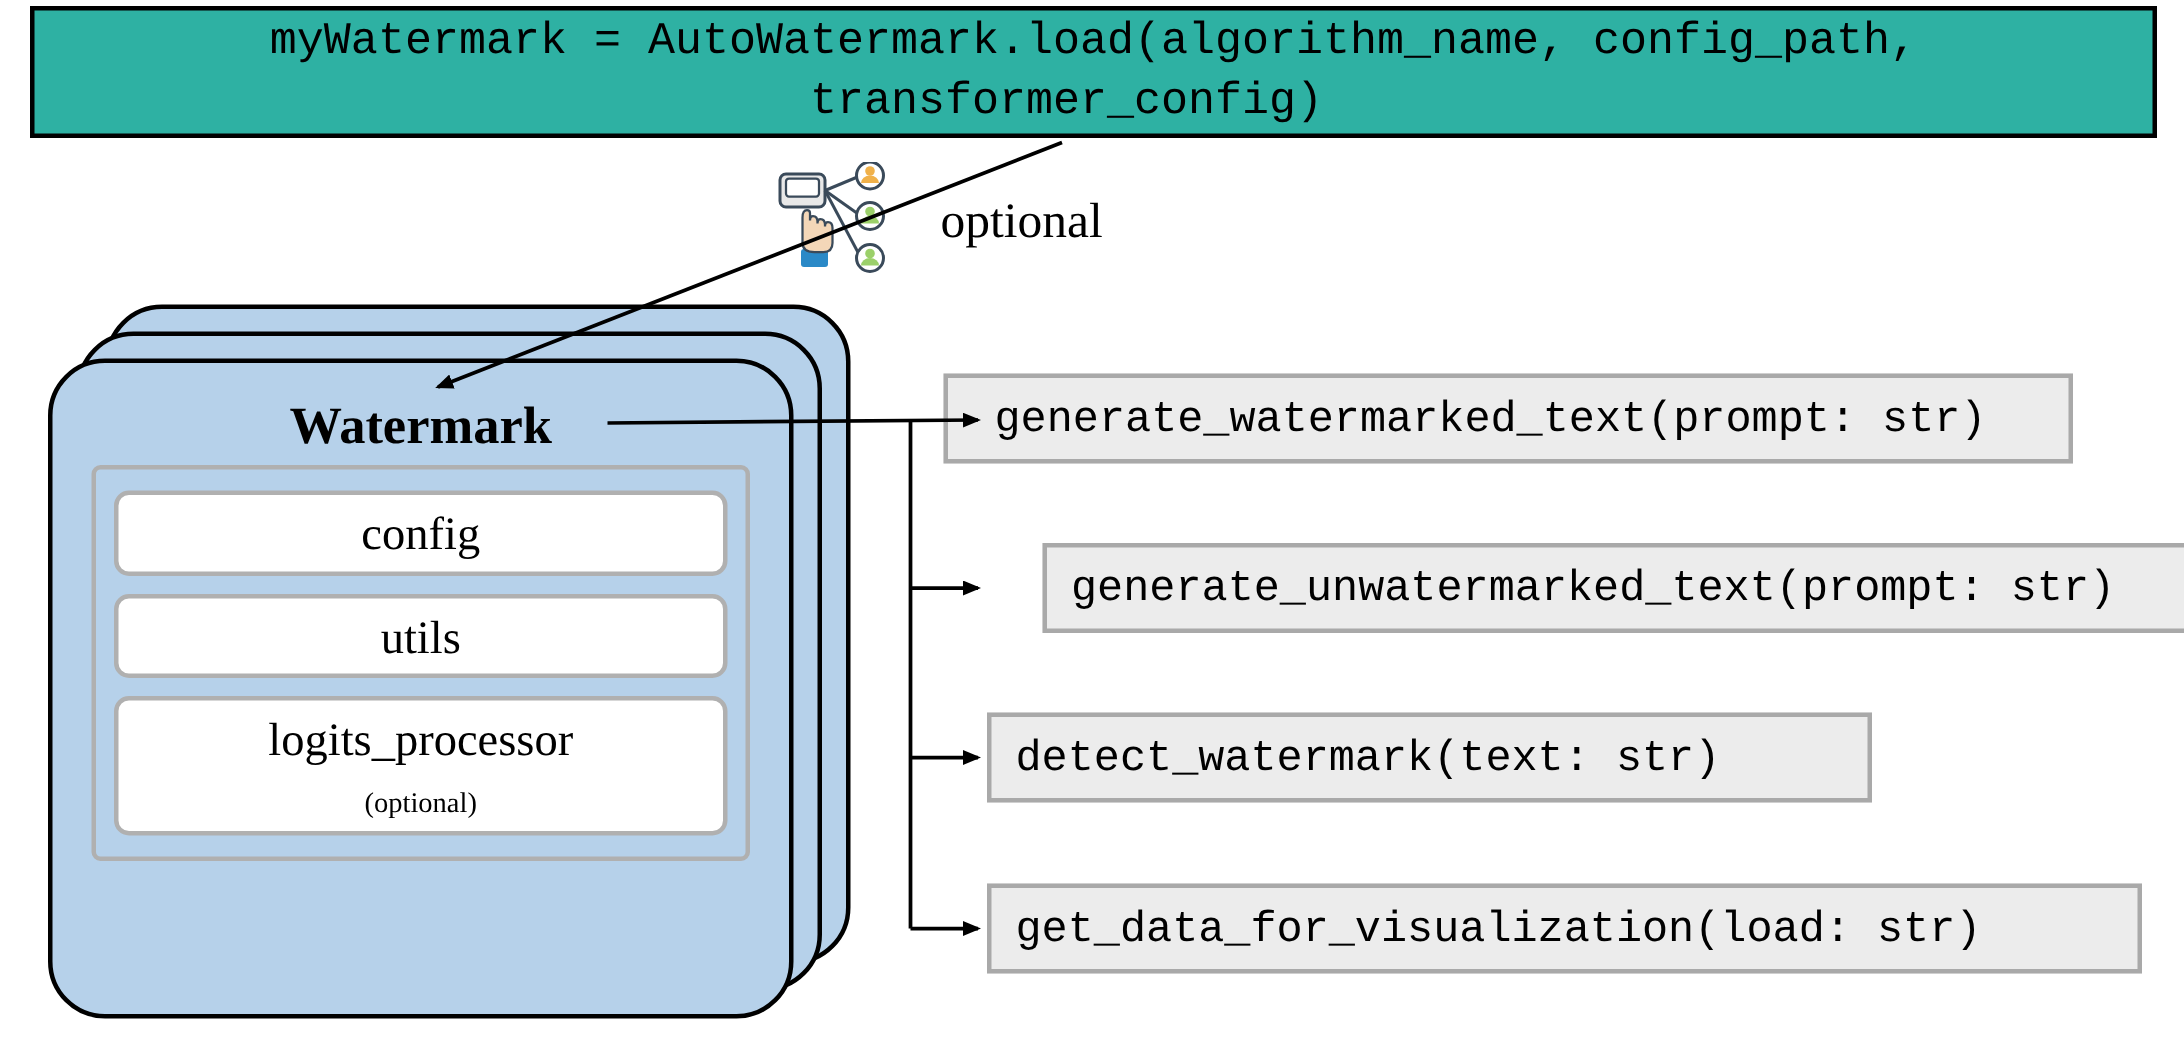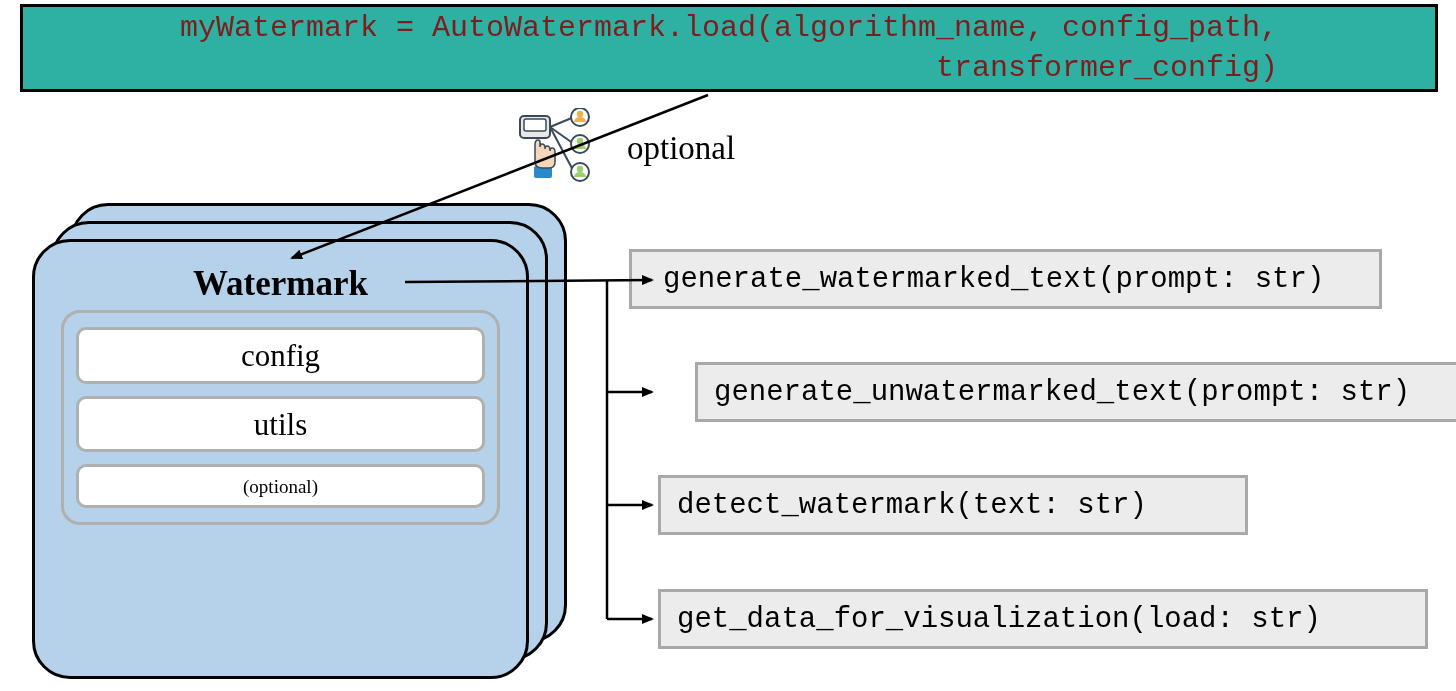--- a/index.html
+++ b/index.html
@@ -18,23 +18,23 @@
     height: 88px;
     background: #2eb1a3;
     border: 3px solid #000;
     display: flex;
     align-items: center;
     justify-content: center;
     padding: 6px 20px;
   }
   .code-banner .code {
     font-family: 'Consolas', 'Courier New', monospace;
-    color: #7f1d1d;
+    color: #000000;
     font-size: 30px;
-    text-align: right;
+    text-align: left;
     line-height: 1.35;
     white-space: pre-wrap;
   }
   .allocate-label {
     position: absolute;
     left: 627px;
     top: 130px;
     font-size: 33px;
     color: #000;
   }
@@ -59,41 +59,41 @@
 
   .card-title {
     text-align: center;
     font-weight: bold;
     font-size: 35px;
     color: #000;
     margin-bottom: 6px;
   }
   .card-inner {
     border: 3px solid #b0b0b0;
-    border-radius: 19px;
+    border-radius: 6px;
     padding: 14px 12px;
     display: flex;
     flex-direction: column;
     gap: 12px;
     justify-content: center;
   }
   .card-item {
     background: #ffffff;
     border: 3px solid #b0b0b0;
     border-radius: 10px;
     text-align: center;
     font-size: 31px;
     color: #000;
     padding: 10px 8px 8px 8px;
     line-height: 1.05;
   }
   .card-item .optional {
     display: block;
     font-size: 19px;
-    margin-top: 0px;
+    margin-top: 16px;
   }
 
   
   .method {
     position: absolute;
     background: #ececec;
     border: 3px solid #a9a9a9;
     font-family: 'Consolas', 'Courier New', monospace;
     font-size: 29px;
     color: #000;
@@ -161,20 +161,21 @@
 
 <div class="card-stack">
   <div class="card back2"></div>
   <div class="card back1"></div>
   <div class="card front">
     <div class="card-title">Watermark</div>
     <div class="card-inner">
       <div class="card-item">config</div>
       <div class="card-item">utils</div>
       <div class="card-item">
+        <span>logits_processor</span>
         <span class="optional">(optional)</span>
       </div>
     </div>
   </div>
 </div>
 
 <div class="method m1">generate_watermarked_text(prompt: str)</div>
 <div class="method m2">generate_unwatermarked_text(prompt: str)</div>
 <div class="method m3">detect_watermark(text: str)</div>
 <div class="method m4">get_data_for_visualization(load: str)</div>

